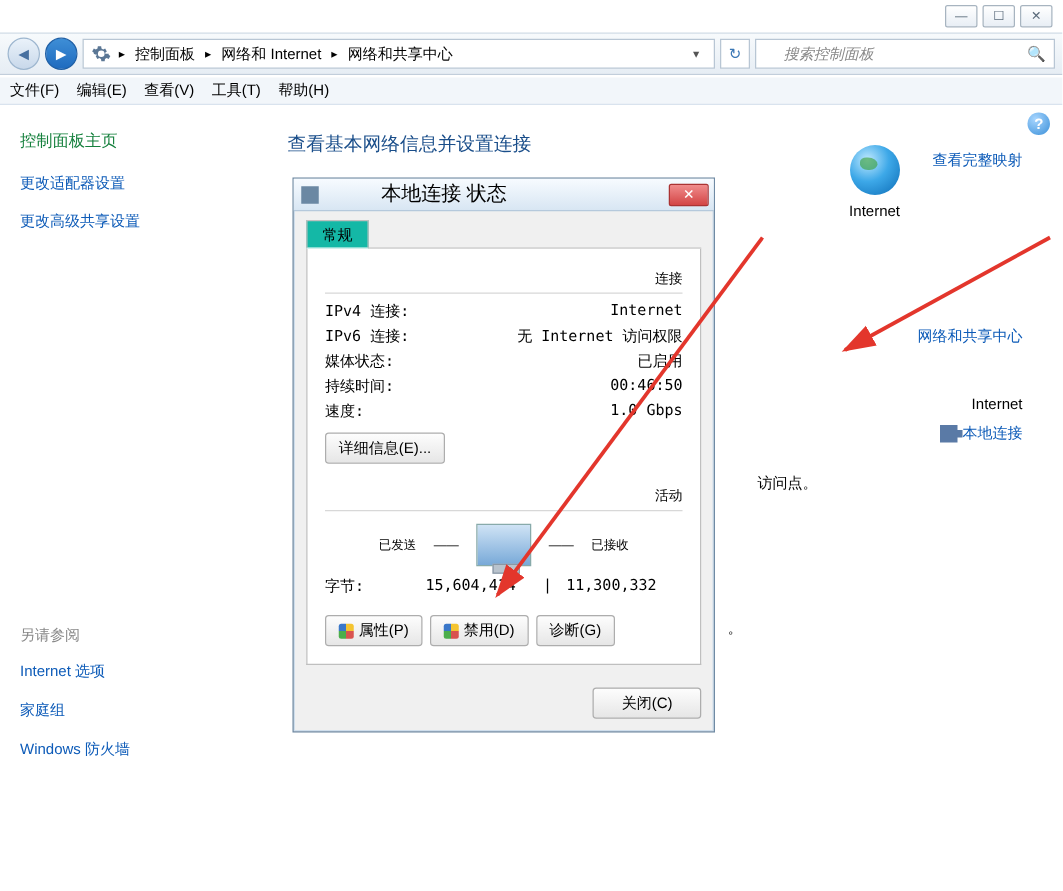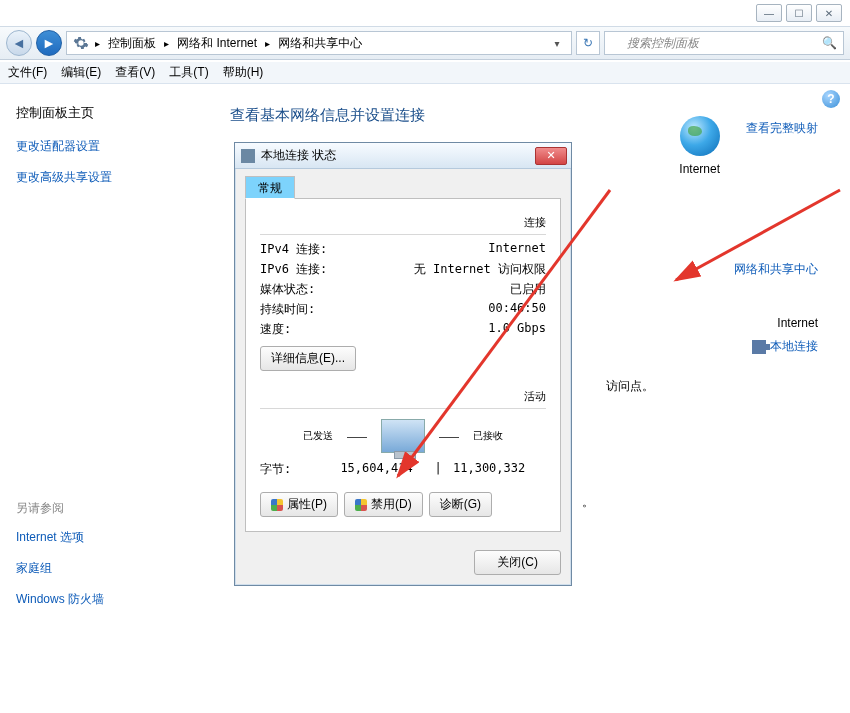--- a/index.html
+++ b/index.html
@@ -21,21 +21,21 @@
 .refreshbox { width:24px; height:24px; border:1px solid #b8c6d4; background:#fff; display:flex; align-items:center; justify-content:center; color:#3b77b5; font-size:12px;}
 .searchbox { width:240px; height:24px; border:1px solid #b8c6d4; background:#fff; display:flex; align-items:center; padding:0 22px; color:#888; font-style:italic; position:relative;}
 .searchbox .sicon { position:absolute; right:6px; color:#4b82bf; font-style:normal;}
 
 
 .menubar { position:absolute; top:62px; left:0; right:0; height:22px; background:#f2f6fa; border-bottom:1px solid #d9e3ee; display:flex; align-items:center; padding:0 8px; gap:14px; color:#000; }
 .menubar span { font-size:12px; }
 
 
 .leftnav { position:absolute; top:90px; left:0; width:210px; bottom:0; padding:14px 16px; }
-.leftnav .head { color:#000000; font-size:13px; margin-bottom:16px; }
+.leftnav .head { color:#15803d; font-size:13px; margin-bottom:16px; }
 .leftnav a { display:block; color:#0d5bb8; margin-bottom:14px; cursor:pointer; font-size:12px; }
 .leftnav .sep { height:300px; }
 .leftnav .seealso { color:#888; font-size:12px; margin-bottom:12px; }
 
 
 .main { position:absolute; top:90px; left:210px; right:0; bottom:0; padding:16px 20px; }
 .main h1 { color:#1a4e8a; font-weight:normal; font-size:15px; margin-bottom:18px; }
 .netbox { position:absolute; right:46px; top:26px; text-align:center; }
 .netbox .globe { width:40px; height:40px; border-radius:50%; background:radial-gradient(circle at 35% 30%, #bfe9ff 0%, #3da8e8 45%, #0b6bb5 100%); margin:0 auto 6px; position:relative; }
 .netbox .globe::after { content:""; position:absolute; left:8px; top:10px; width:14px; height:10px; background:#3fa141; border-radius:40% 60% 50% 50%; opacity:.65;}
@@ -44,25 +44,25 @@
 .rightlinks a { display:block; color:#0d5bb8; margin-bottom:38px; font-size:12px; cursor:pointer; }
 .rightlinks .plain { color:#000; margin-bottom:8px; cursor:default;}
 
 
 .helpicon { position:absolute; top:90px; right:10px; width:18px; height:18px; border-radius:50%; background:radial-gradient(circle at 35% 30%, #a8d6ff,#3a8fd8); color:#fff; font-weight:bold; display:flex; align-items:center; justify-content:center; font-size:12px;}
 
 
 .dialog { position:absolute; left:234px; top:142px; width:338px; background:#f0f0f0; border:1px solid #6f8aa4; box-shadow:0 0 0 1px #cfdeec inset; }
 .dlg-titlebar { height:26px; background:linear-gradient(#f7fbff,#d8e6f3); display:flex; align-items:center; padding:0 4px 0 6px; border-bottom:1px solid #b5c9dc;}
 .dlg-titlebar .ti { width:14px; height:14px; margin-right:6px; display:inline-block; background:#6b88a3;}
-.dlg-titlebar .tt { flex:1; font-size:12px; }
+.dlg-titlebar .tt { flex:1; font-size:16px;margin-left:44px; }
 .dlg-close { width:32px; height:18px; background:linear-gradient(#f08c8c,#d34545); border:1px solid #a33; border-radius:2px; color:#fff; display:flex; align-items:center; justify-content:center; font-size:11px;}
 .dlg-body { padding:6px 10px 10px; }
 .tabrow { height:24px; border-bottom:1px solid #bfbfbf; display:flex; }
-.tab { border:1px solid #bfbfbf; border-bottom-color:#fff; background:#7dd3fc; padding:3px 12px 2px; font-size:12px; position:relative; top:1px;}
+.tab { border:1px solid #bfbfbf; border-bottom-color:#fff; background:#14b8a6; padding:3px 12px 2px; font-size:12px; position:relative; top:1px;}
 .panel { background:#fff; border:1px solid #bfbfbf; border-top:none; padding:10px 14px 14px; }
 .group-title { font-size:11px; margin:6px 0 4px;text-align:right; }
 .hr { border-top:1px solid #d8d8d8; margin:2px 0 6px; }
 .kv { display:flex; font-size:12px; font-family:SimSun,monospace; margin:3px 0; }
 .kv .k { width:100px; }
 .kv .v { flex:1; text-align:right; }
 .detailsbtn { margin-top:8px; }
 .activity { margin-top:18px; }
 .actrow { display:flex; align-items:center; justify-content:center; gap:14px; font-size:10px; margin:10px 0 6px;}
 .monitor { width:44px; height:34px; background:linear-gradient(#cfe3f5,#78a9d8); border:1px solid #8aa; position:relative;}

